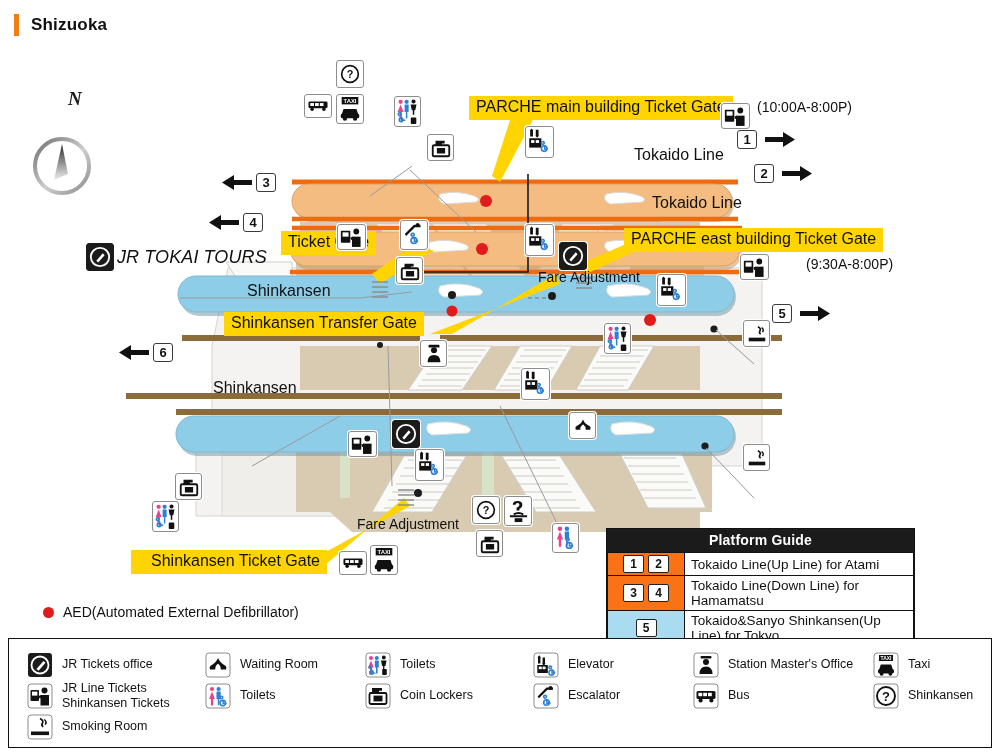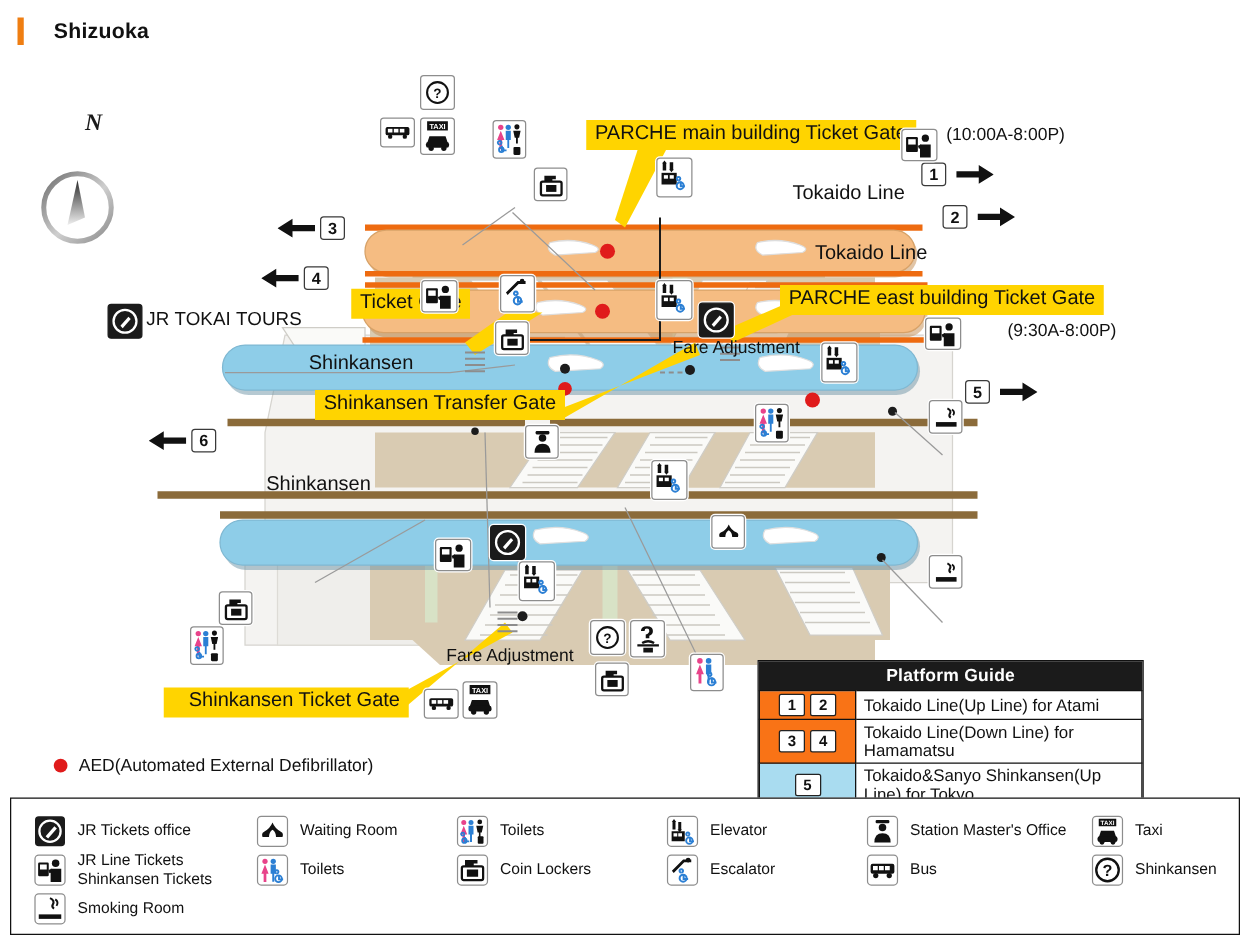--- a/index.html
+++ b/index.html
@@ -4,21 +4,21 @@
 <title>Shizuoka Station Map</title>
 <style>
   html,body{margin:0;padding:0;background:#fff;}
   body{
     width:1000px;height:756px;position:relative;overflow:hidden;
     font-family:"Liberation Sans", sans-serif;
     color:#1a1a1a;
     -webkit-font-smoothing:antialiased;
   }
   
-  #station-header{position:absolute;left:14px;top:14px;display:flex;align-items:center;gap:24px;}
+  #station-header{position:absolute;left:14px;top:14px;display:flex;align-items:center;gap:12px;}
   #station-header .accent-bar{width:5px;height:22px;background:#ef7e12;}
   #station-header .title{font-size:17px;font-weight:bold;letter-spacing:.2px;color:#111;}
 
   
   #map-canvas{position:absolute;left:0;top:46px;width:1000px;height:580px;}
   #map-svg{position:absolute;left:0;top:0;}
 
   
   .abs{position:absolute;}
 
@@ -41,21 +41,21 @@
 
   
   .ylabel{
     position:absolute;background:#FFD400;color:#111;
     font-size:16px;line-height:1.05;padding:3px 7px 4px 7px;white-space:nowrap;
     box-sizing:border-box;
   }
   .plain-label{position:absolute;font-size:13px;color:#111;white-space:nowrap;}
   .time-label{position:absolute;font-size:14px;color:#111;white-space:nowrap;}
   .map-text{position:absolute;font-size:15px;color:#111;white-space:nowrap;}
-  .tours-label{position:absolute;font-size:15px;color:#111;white-space:nowrap;letter-spacing:.1px;}
+  .tours-label{position:absolute;font-size:18px;color:#111;white-space:nowrap;letter-spacing:.1px;font-style:italic;}
 
   
   #aed-note{position:absolute;left:26px;top:604px;display:flex;align-items:center;gap:9px;font-size:14px;color:#111;padding-left:17px;}
   #aed-note .dot{width:11px;height:11px;border-radius:50%;background:#e01b1b;}
 
   
   #platform-guide{position:absolute;left:606px;top:528px;width:309px;border:1px solid #111;box-sizing:border-box;background:#fff;}
   #platform-guide .pg-head{background:#1b1b1b;color:#fff;text-align:center;font-size:14px;font-weight:bold;padding:3px 0 4px;letter-spacing:.2px;}
   #platform-guide table{border-collapse:collapse;width:100%;}
   #platform-guide td{border:1px solid #111;font-size:13.5px;padding:2px 6px;color:#111;vertical-align:middle;}
@@ -275,21 +275,21 @@
     </svg>
 
   <div class="ylabel" style="left:469px;top:50px;">PARCHE main building Ticket Gate</div>
   <div class="time-label" style="left:757px;top:53px;">(10:00A-8:00P)</div>
 
   <div class="ylabel" style="left:624px;top:182px;">PARCHE east building Ticket Gate</div>
   <div class="time-label" style="left:806px;top:210px;">(9:30A-8:00P)</div>
 
   <div class="ylabel" style="left:281px;top:185px;">Ticket Gate</div>
 
-  <div class="ylabel" style="left:252px;top:266px;">Shinkansen Transfer Gate</div>
+  <div class="ylabel" style="left:224px;top:266px;">Shinkansen Transfer Gate</div>
 
   <div class="ylabel" style="left:131px;top:504px;padding-left:20px;">Shinkansen Ticket Gate</div>
 
   <div class="tours-label" style="left:117px;top:201px;">JR TOKAI TOURS</div>
   <div class="plain-label" style="left:538px;top:223px;font-size:14px;">Fare Adjustment</div>
   <div class="plain-label" style="left:357px;top:470px;font-size:14px;">Fare Adjustment</div>
 
   <div class="icon-tile" style="left:336px;top:14px;width:28px;height:28px;">
     <svg width="20" height="20" viewBox="0 0 24 24">
         <circle cx="12" cy="12" r="10" fill="none" stroke="#111" stroke-width="2"></circle>

